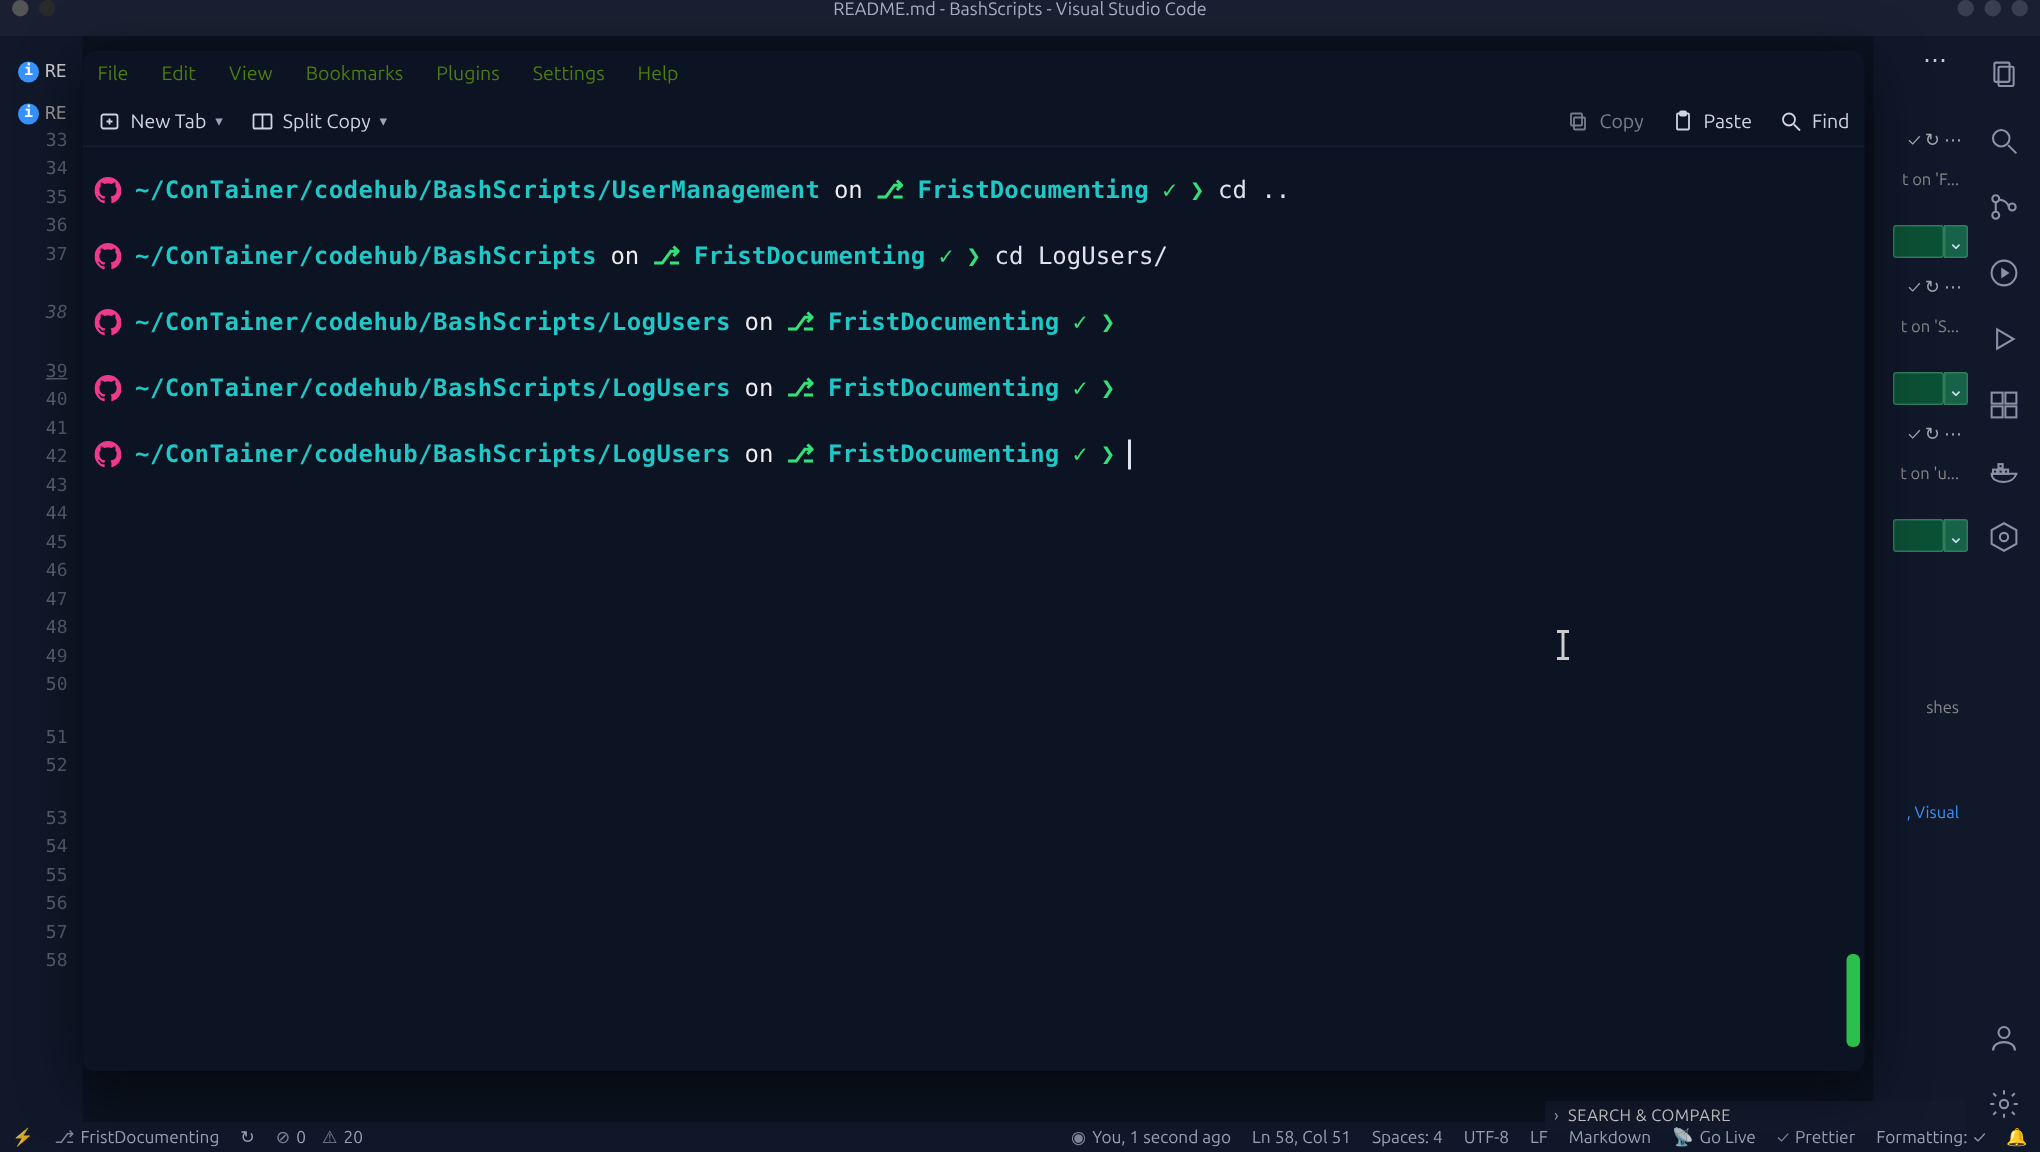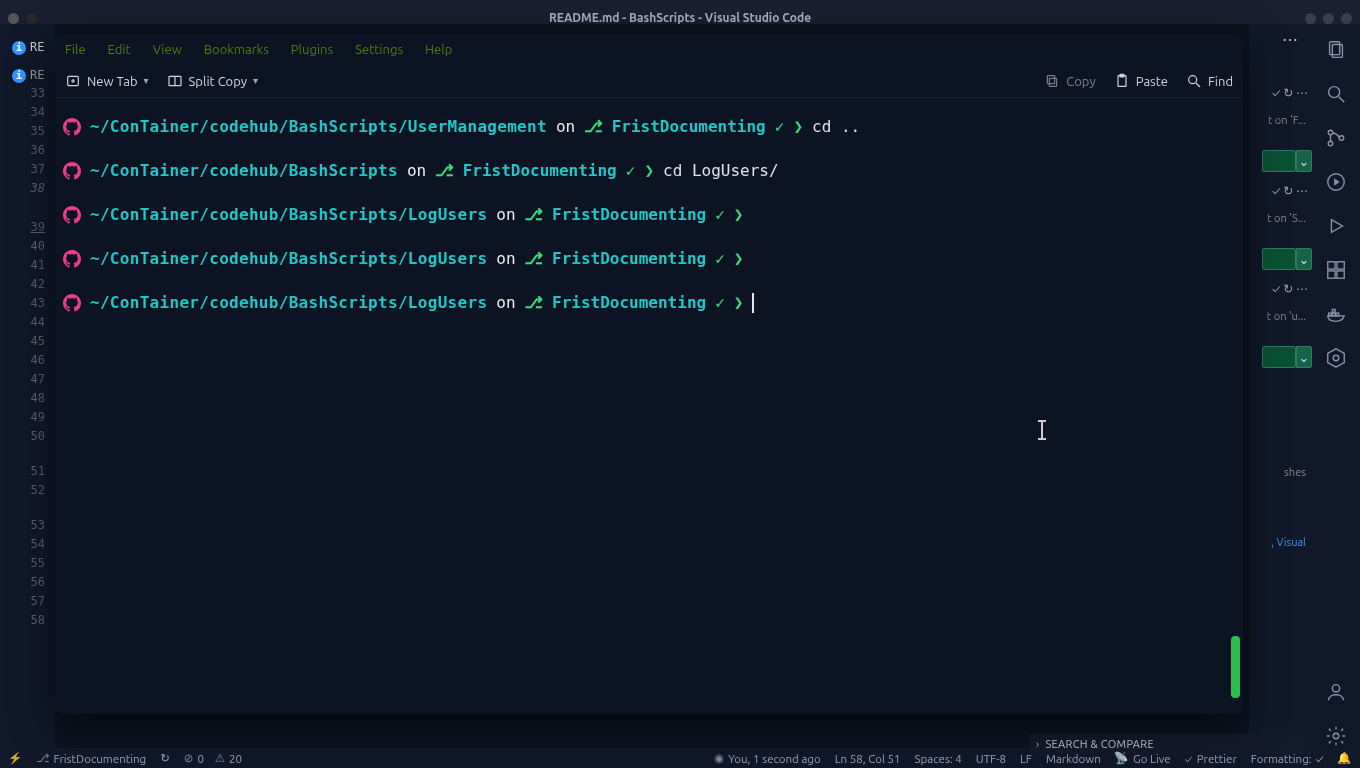--- a/index.html
+++ b/index.html
@@ -9,23 +9,22 @@
   font-family: "Segoe UI", Ubuntu, sans-serif;
   font-size: 13px;
   color: #ccc;
   overflow: hidden;
   position: relative;
 }
 
 
 .vscode-titlebar {
   height: 24px; background: #1a2031;
-  display: flex; align-items: flex-end; justify-content: center;
+  display: flex; align-items: flex-start; justify-content: center;
   position: relative;
-  font-weight: bold;
 }
 .vscode-titlebar .traffic { position: absolute; left: 8px; display: flex; gap: 7px; }
 .dot { width: 11px; height: 11px; border-radius: 50%; }
 .dot.g1 { background: #555; }
 .dot.g2 { background: #2a2a2a; }
 .vscode-titlebar .right-dots { position: absolute; right: 8px; display: flex; gap: 7px; }
 .vscode-titlebar .right-dots .dot { background: #3a3f4f; }
 .vscode-title { color: #a9b1c6; font-size: 12px; }
 
 .vscode-body { display: flex; height: 724px; }
@@ -159,21 +158,21 @@
     <div style="position:absolute; left:12px; top:66px; display:flex; gap:4px; align-items:center;">
       <span class="info-icon">i</span>
       <span style="color:#999; font-size:12px;">RE</span>
     </div>
   <div style="height: 0px;"></div>
       <div class="line-num">33</div>
       <div class="line-num">34</div>
       <div class="line-num">35</div>
       <div class="line-num">36</div>
       <div class="line-num">37</div>
-      <div class="line-num" style=" font-style: italic;">38</div>
+      <div class="line-num" style="margin-top: 20px; font-style: italic;">38</div>
       <div class="line-num" style="margin-top: 20px; text-decoration: underline;">39</div>
       <div class="line-num">40</div>
       <div class="line-num">41</div>
       <div class="line-num">42</div>
       <div class="line-num">43</div>
       <div class="line-num">44</div>
       <div class="line-num">45</div>
       <div class="line-num">46</div>
       <div class="line-num">47</div>
       <div class="line-num">48</div>

